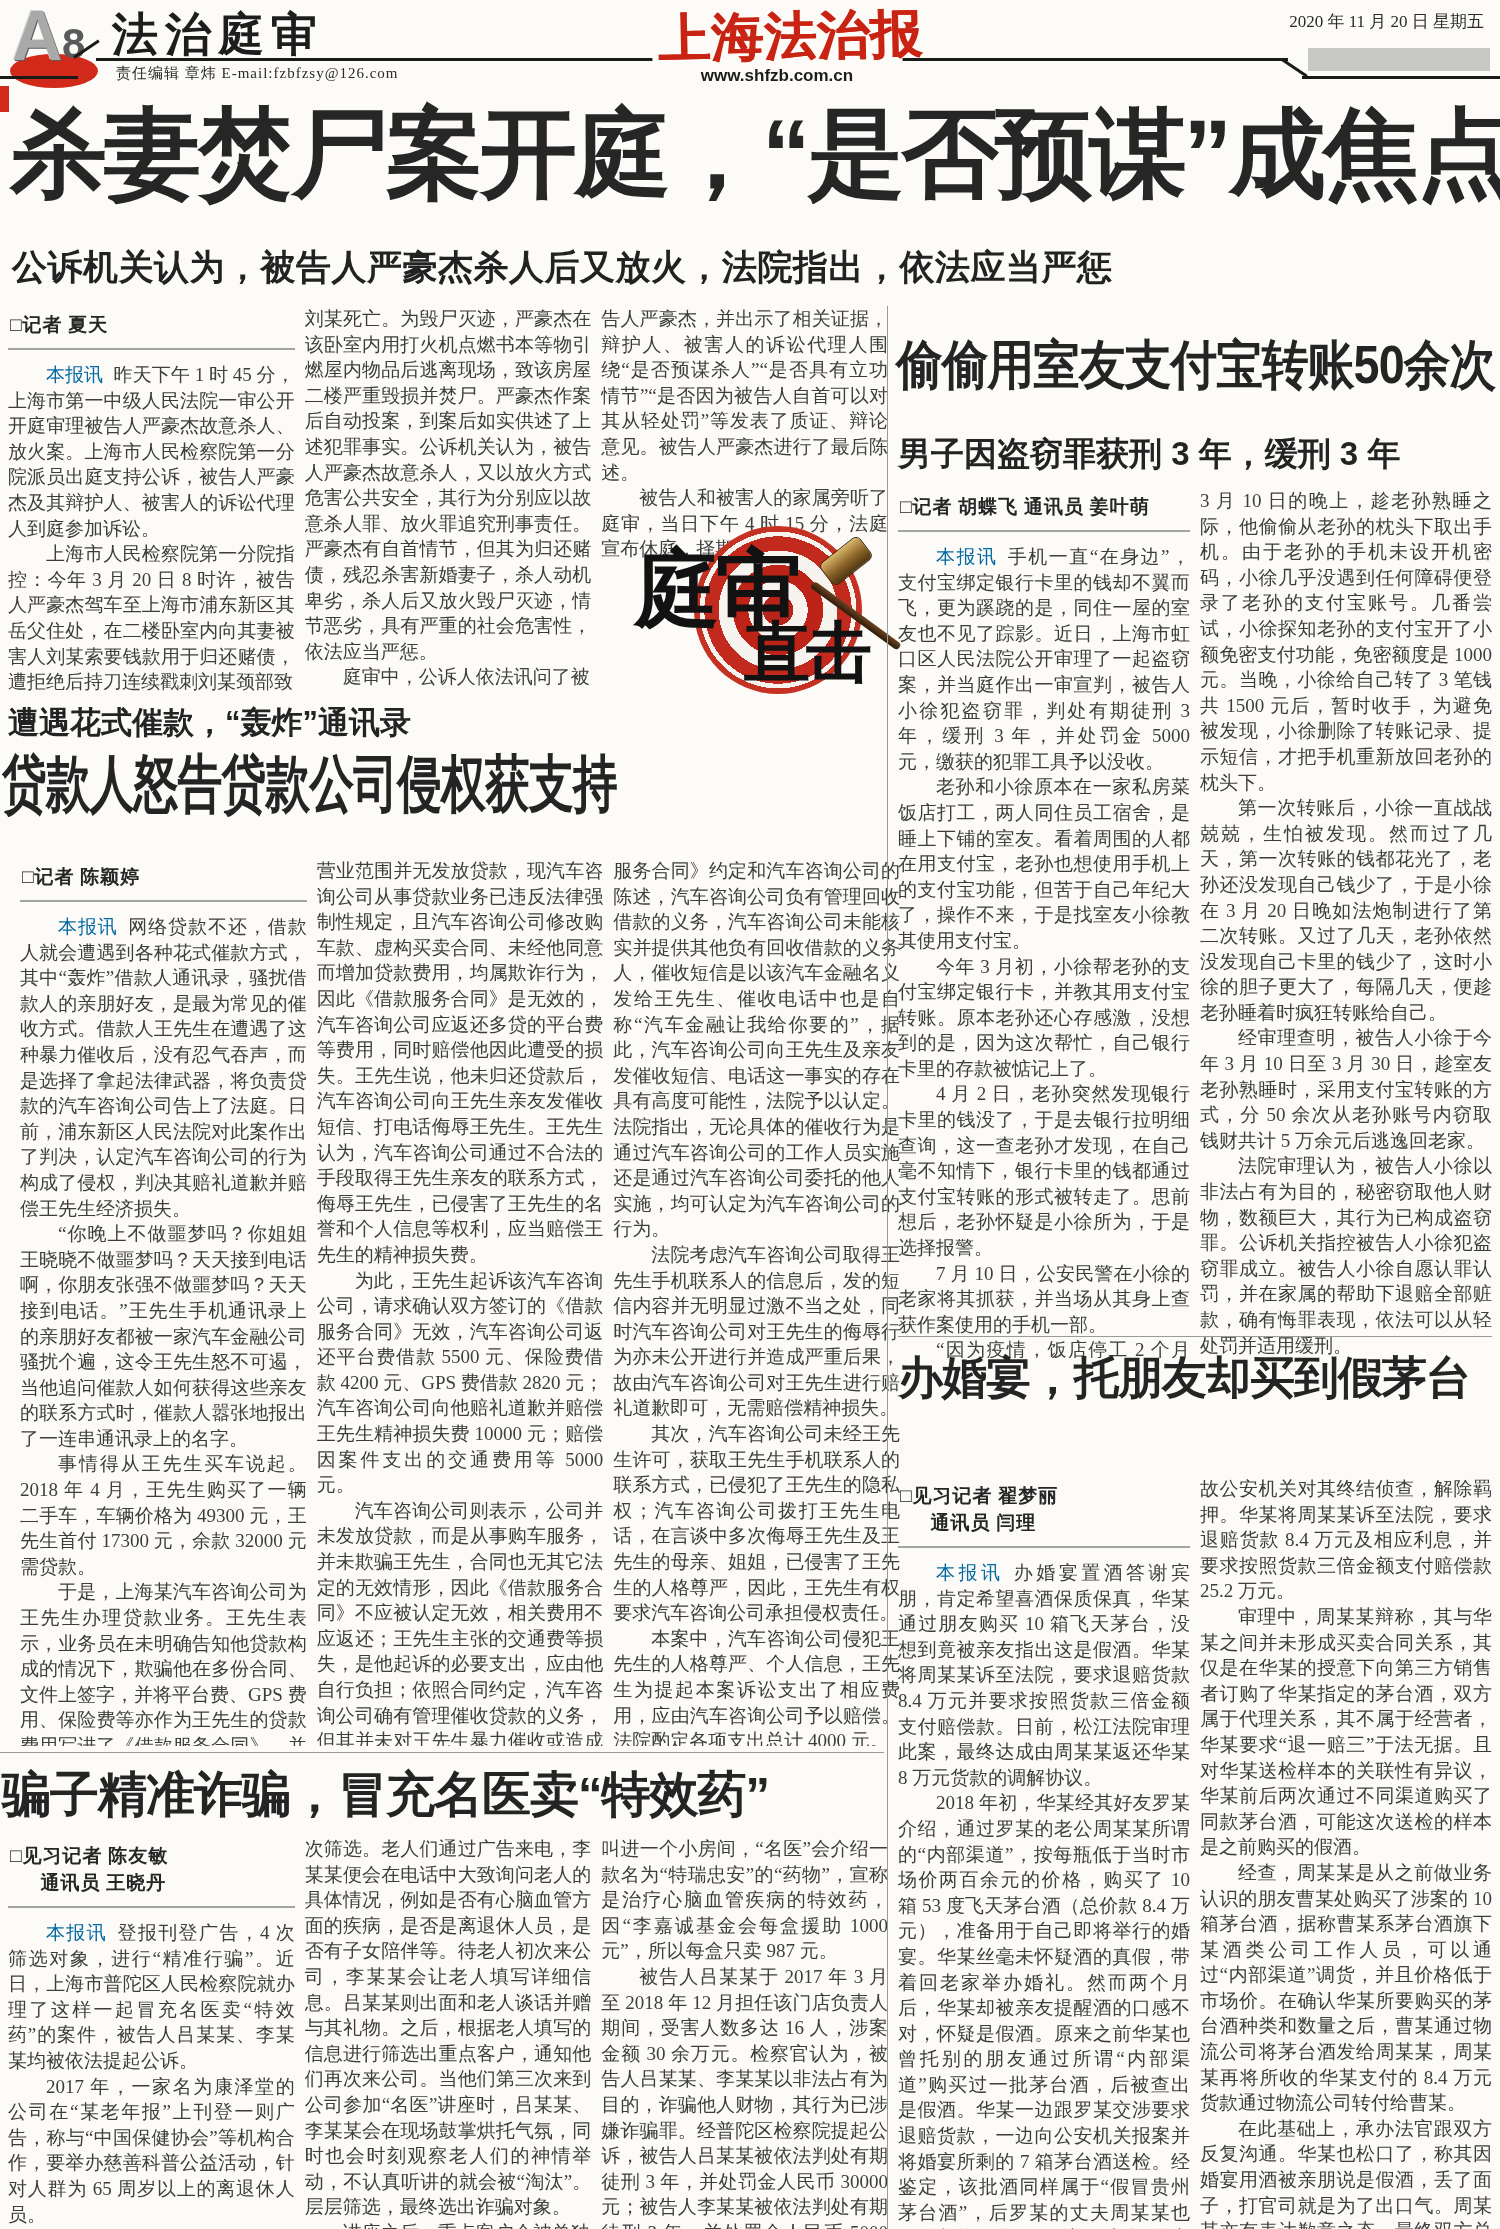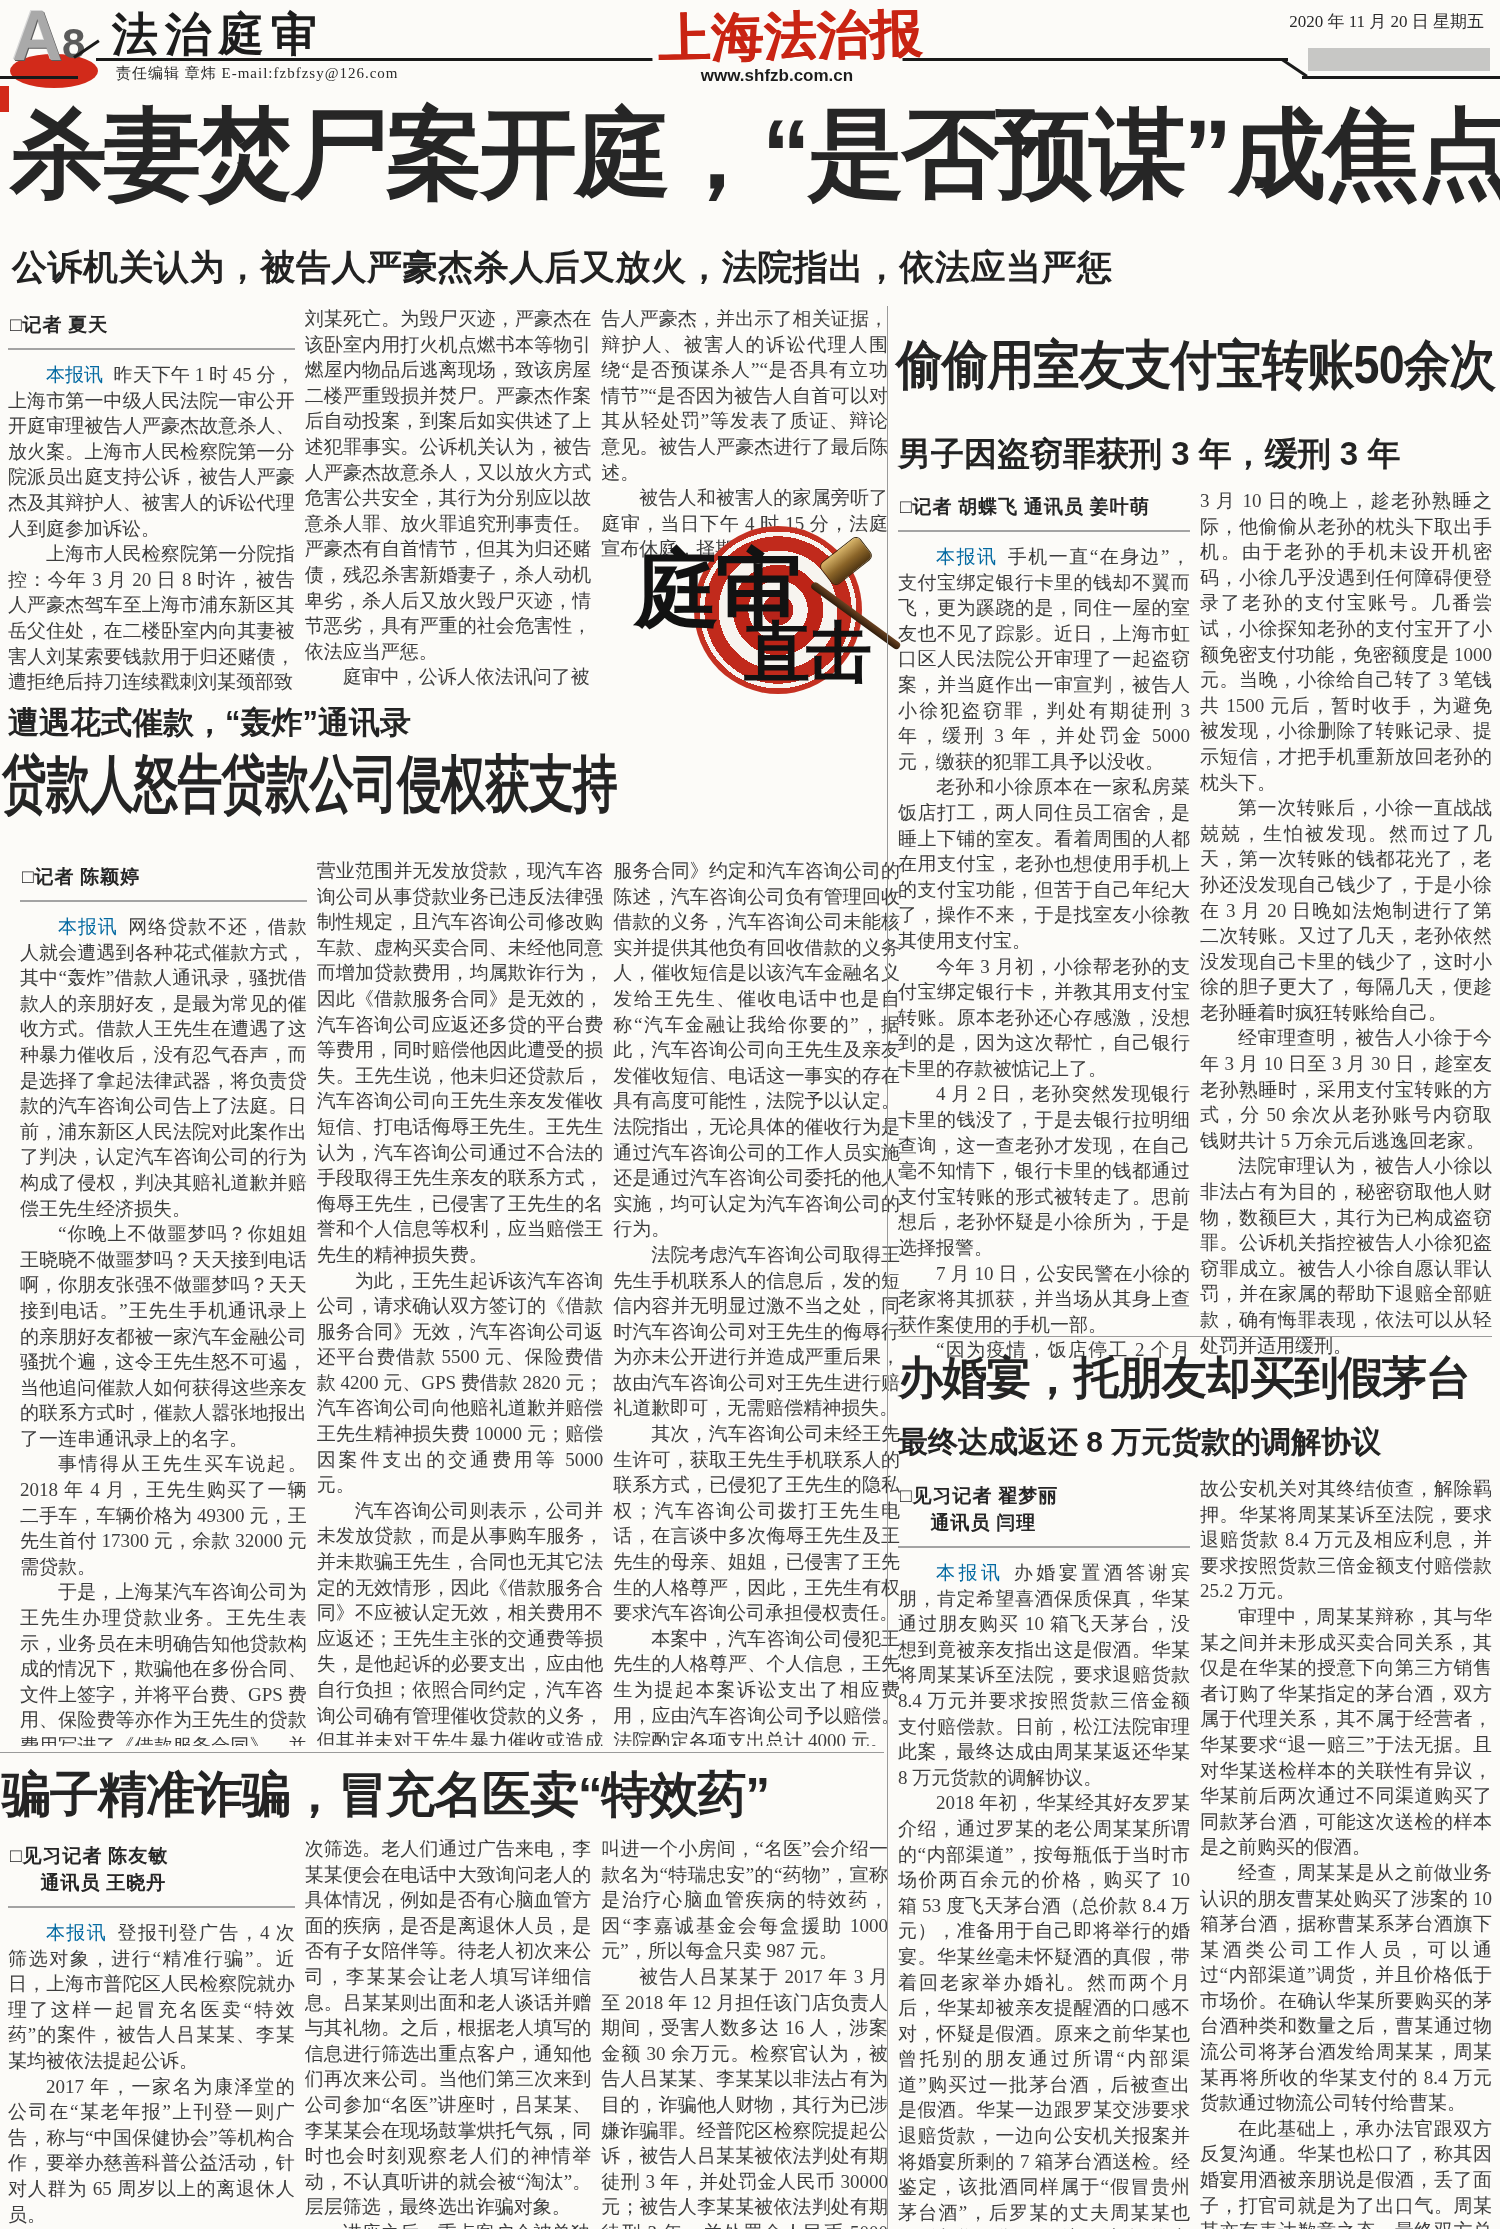--- a/index.html
+++ b/index.html
@@ -192,21 +192,20 @@
     <div class="col">
       <p class="body-p cont">3 月 10 日的晚上，趁老孙熟睡之际，他偷偷从老孙的枕头下取出手机。由于老孙的手机未设开机密码，小徐几乎没遇到任何障碍便登录了老孙的支付宝账号。几番尝试，小徐探知老孙的支付宝开了小额免密支付功能，免密额度是 1000 元。当晚，小徐给自己转了 3 笔钱共 1500 元后，暂时收手，为避免被发现，小徐删除了转账记录、提示短信，才把手机重新放回老孙的枕头下。</p>
       <p class="body-p">第一次转账后，小徐一直战战兢兢，生怕被发现。然而过了几天，第一次转账的钱都花光了，老孙还没发现自己钱少了，于是小徐在 3 月 20 日晚如法炮制进行了第二次转账。又过了几天，老孙依然没发现自己卡里的钱少了，这时小徐的胆子更大了，每隔几天，便趁老孙睡着时疯狂转账给自己。</p>
       <p class="body-p">经审理查明，被告人小徐于今年 3 月 10 日至 3 月 30 日，趁室友老孙熟睡时，采用支付宝转账的方式，分 50 余次从老孙账号内窃取钱财共计 5 万余元后逃逸回老家。</p>
       <p class="body-p">法院审理认为，被告人小徐以非法占有为目的，秘密窃取他人财物，数额巨大，其行为已构成盗窃罪。公诉机关指控被告人小徐犯盗窃罪成立。被告人小徐自愿认罪认罚，并在家属的帮助下退赔全部赃款，确有悔罪表现，依法可以从轻处罚并适用缓刑。</p>
     </div>
   </div>
 
   <div class="hdiv-right"></div>
   <h2 class="maotai-title">办婚宴，托朋友却买到假茅台</h2>
-  <div class="maotai-deck">最终达成返还 8 万元货款的调解协议</div>
   <div class="cols" id="maotai-cols">
     <div class="col">
       <div class="byline">
         <span class="row">□见习记者  翟梦丽</span>
         <span class="row row2">通讯员  闫理</span>
       </div>
       <p class="body-p"><b class="lead">本报讯</b><span>办婚宴置酒答谢宾朋，肯定希望喜酒保质保真，华某通过朋友购买 10 箱飞天茅台，没想到竟被亲友指出这是假酒。华某将周某某诉至法院，要求退赔货款 8.4 万元并要求按照货款三倍金额支付赔偿款。日前，松江法院审理此案，最终达成由周某某返还华某 8 万元货款的调解协议。</span></p>
       <p class="body-p">2018 年初，华某经其好友罗某介绍，通过罗某的老公周某某所谓的“内部渠道”，按每瓶低于当时市场价两百余元的价格，购买了 10 箱 53 度飞天茅台酒（总价款 8.4 万元），准备用于自己即将举行的婚宴。华某丝毫未怀疑酒的真假，带着回老家举办婚礼。然而两个月后，华某却被亲友提醒酒的口感不对，怀疑是假酒。原来之前华某也曾托别的朋友通过所谓“内部渠道”购买过一批茅台酒，后被查出是假酒。华某一边跟罗某交涉要求退赔货款，一边向公安机关报案并将婚宴所剩的 7 箱茅台酒送检。经鉴定，该批酒同样属于“假冒贵州茅台酒”，后罗某的丈夫周某某也因“涉嫌销售假冒注册商标的商品”被公安机关立案侦查，后经查明，因周某某非该销售人员，其仅是从中牵线作用，</p>
     </div>
     <div class="col">

